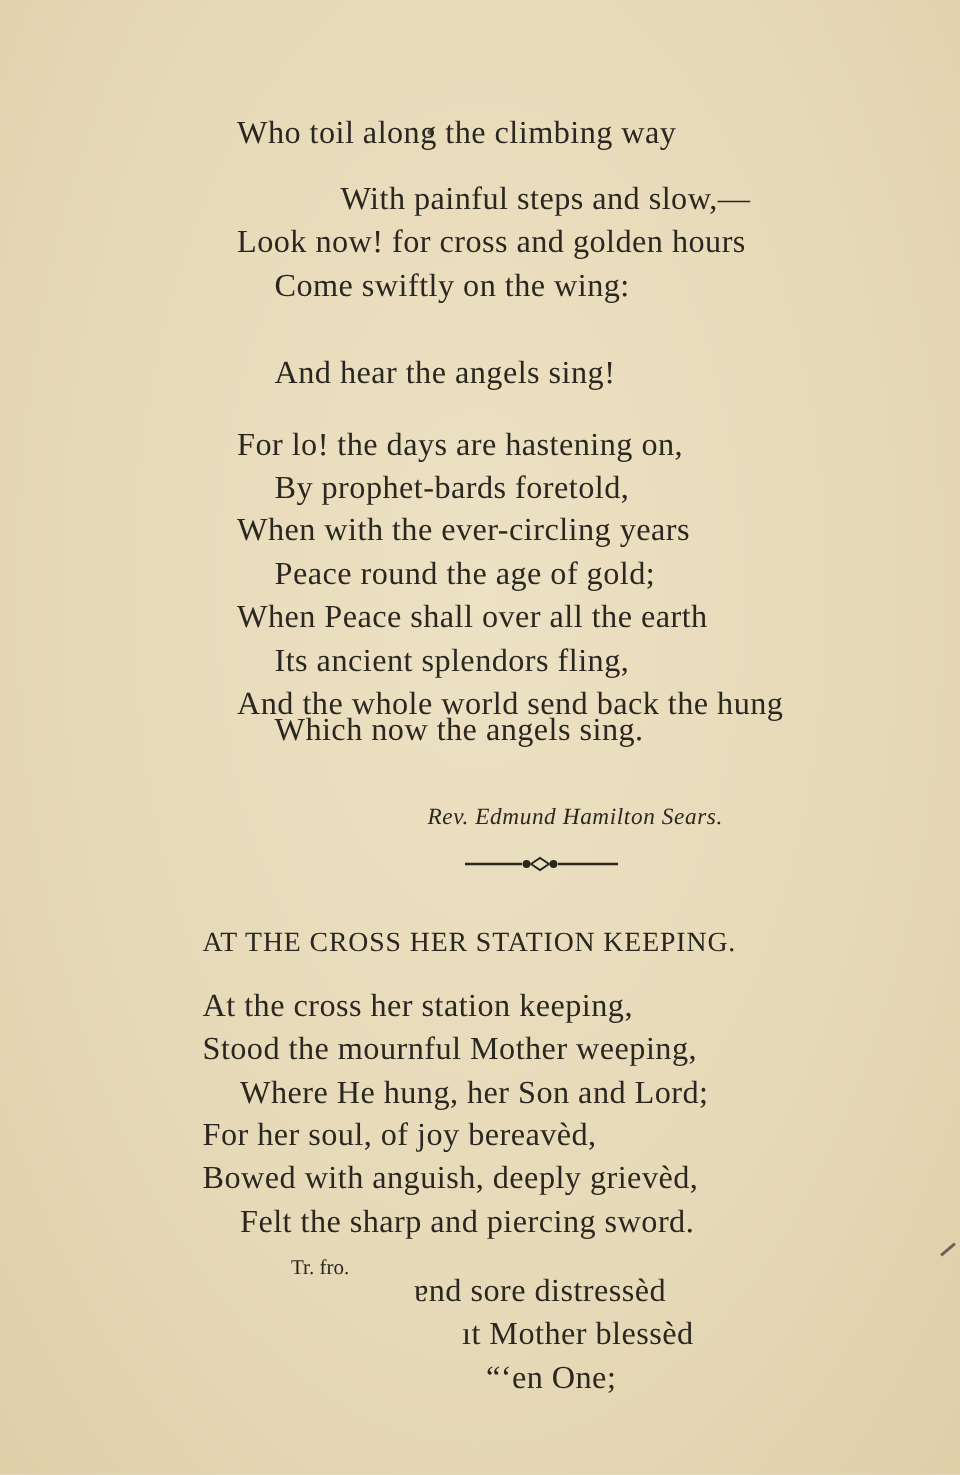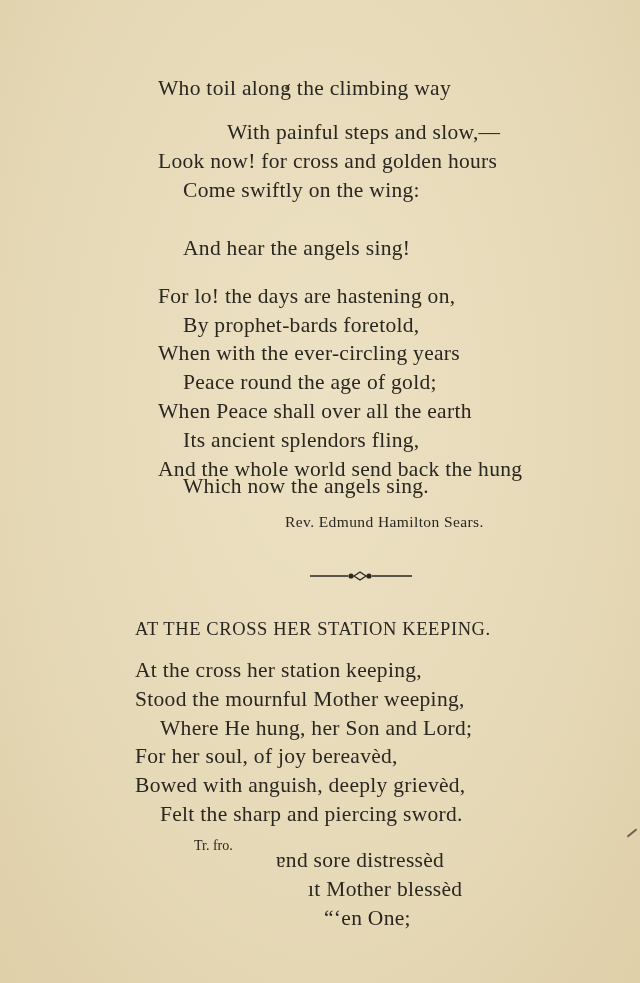--- a/index.html
+++ b/index.html
@@ -16,22 +16,22 @@
       position: absolute; left: 133px; top: 44px; width: 440px;
       font-size: 25px; line-height: 30px; white-space: nowrap;
     }
     .running-head .num { font-style: normal; margin-right: 12px; }
     .running-head .title { font-style: italic; letter-spacing: 0.2px; }
     .line {
       position: absolute; white-space: nowrap;
       font-size: 21.5px; line-height: 28px; letter-spacing: 0.3px;
     }
     .attribution {
-      position: absolute; left: 285px; top: 513px;
-      font-size: 15.5px; letter-spacing: 0.4px; white-space: nowrap;
+      position: absolute; left: 285px; top: 536px;
+      font-style: italic; font-size: 15.5px; letter-spacing: 0.4px; white-space: nowrap;
     }
     .ornament { position: absolute; left: 308px; top: 569px; width: 106px; height: 14px; }
     .hymn-title {
       position: absolute; left: 135px; top: 619px;
       font-size: 18.5px; letter-spacing: 0.6px; white-space: nowrap;
     }
     .footnote {
       position: absolute; left: 194px; top: 838px;
       font-size: 14px; white-space: nowrap;
     }

